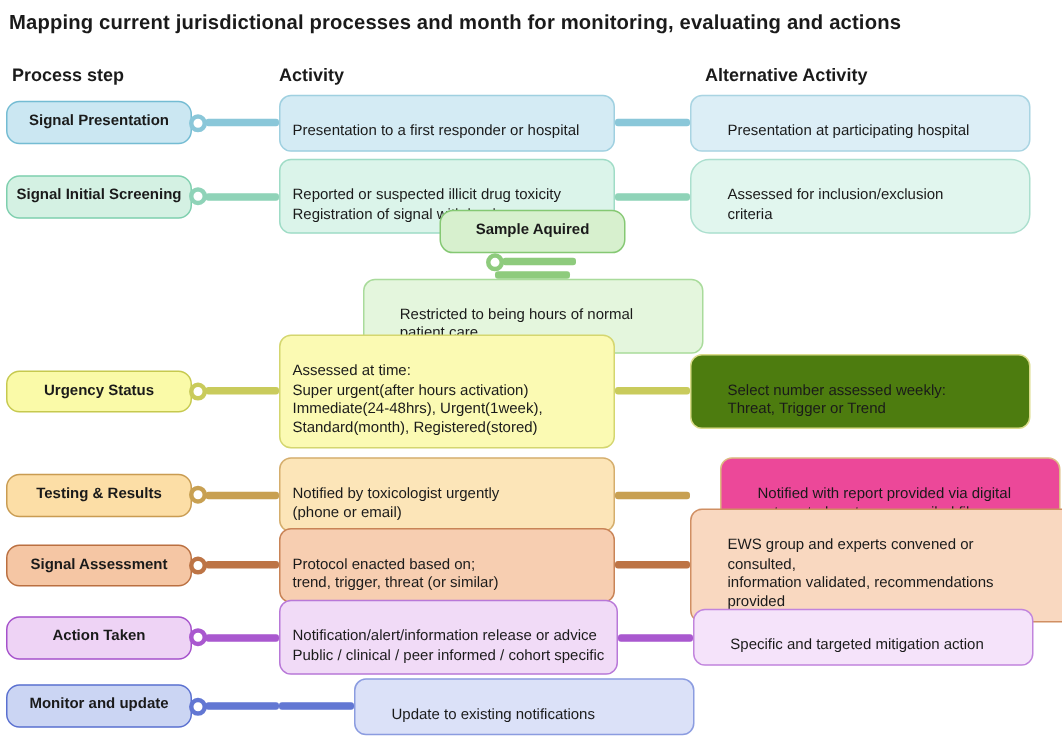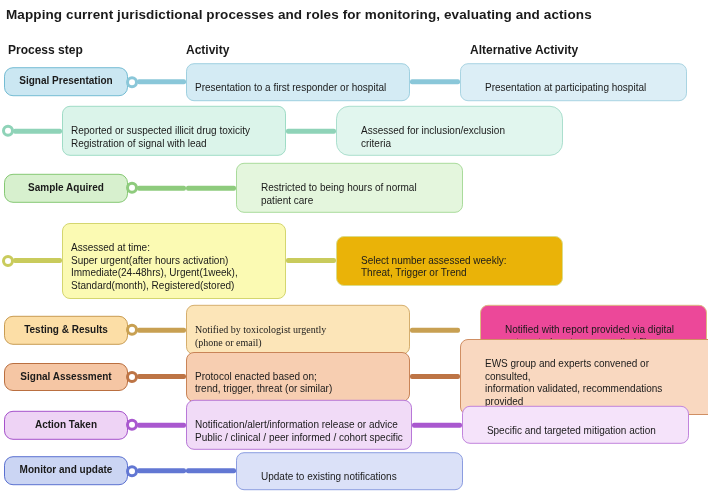--- a/index.html
+++ b/index.html
@@ -37,21 +37,21 @@
   .row {
     position:absolute;
     left:4px;
     width:702px;
     display:flex;
     align-items:center;
     transform:translateY(-50%);
   }
   .r0 { top:82px; }
   .r1 { top:131px; }
-  .r2 { top:188px; }
+  .r2 { top:188px;flex-direction:column; }
   .r3 { top:261px; }
   .r4 { top:330px; }
   .r5 { top:377px; }
   .r6 { top:425px; }
   .r7 { top:471px; }
 
   .box {
     box-sizing:border-box;
     border-style:solid;
     border-radius:9px;
@@ -114,21 +114,21 @@
     padding:5px 24px;
     border-width:1.5px;
     white-space:pre-line;
     border-radius:8px;
   }
 </style>
 </head>
 <body>
 
 <div id="canvas">
-  <div class="title">Mapping current jurisdictional processes and roles for monitoring, evaluating and actions</div>
+  <div class="title">Mapping current jurisdictional processes and month for monitoring, evaluating and actions</div>
   <div class="col-header c1">Process step</div>
   <div class="col-header c2">Activity</div>
   <div class="col-header c3">Alternative Activity</div>
   <div id="rows">
   <div class="row r0">
     <div class="box step" style="background: rgb(203, 231, 242); border-color: rgb(116, 188, 211);">
       <span class="t-step">Signal Presentation</span>
     </div>
     <div class="conn1">
       <span class="ring" style="border-color: rgb(138, 199, 217);"></span>
@@ -137,20 +137,23 @@
     <div class="box mid" style="background: rgb(212, 235, 244); border-color: rgb(159, 208, 224);">
       <span class="t-act">Presentation to a first responder or hospital</span>
     </div>
     <div class="conn2" style="background: rgb(138, 199, 217);"></div>
     <div class="box alt" style="background: rgb(220, 238, 246); border-color: rgb(169, 212, 226);">
       <span class="t-alt">Presentation at participating hospital</span>
     </div>
   </div>
 
   <div class="row r1">
+    <div class="box step" style="background: rgb(212, 241, 227); border-color: rgb(126, 207, 174);">
+      <span class="t-step">Signal Initial Screening</span>
+    </div>
     <div class="conn1">
       <span class="ring" style="border-color: rgb(143, 211, 184);"></span>
       <span class="line" style="background: rgb(143, 211, 184);"></span>
     </div>
     <div class="box mid" style="background: rgb(219, 244, 234); border-color: rgb(159, 220, 198);">
       <span class="t-act">Reported or suspected illicit drug toxicity
 Registration of signal with lead</span>
     </div>
     <div class="conn2" style="background: rgb(143, 211, 184);"></div>
     <div class="box alt" style="background: rgb(225, 246, 238); border-color: rgb(171, 223, 206); border-radius: 13px;">
@@ -168,46 +171,49 @@
       <span class="line" style="background: rgb(142, 203, 125);"></span>
     </div>
     <div class="conn2" style="background: rgb(142, 203, 125);"></div>
     <div class="box alt" style="background: rgb(228, 246, 221); border-color: rgb(169, 219, 155);">
       <span class="t-alt">Restricted to being hours of normal
 patient care</span>
     </div>
   </div>
 
   <div class="row r3">
+    <div class="box step" style="background: rgb(250, 250, 168); border-color: rgb(198, 201, 79);">
+      <span class="t-step">Urgency Status</span>
+    </div>
     <div class="conn1">
       <span class="ring" style="border-color: rgb(201, 203, 92);"></span>
       <span class="line" style="background: rgb(201, 203, 92);"></span>
     </div>
     <div class="box mid" style="background: rgb(251, 250, 179); border-color: rgb(212, 214, 111);">
       <span class="t-act">Assessed at time:
 Super urgent(after hours activation)
 Immediate(24-48hrs), Urgent(1week),
 Standard(month), Registered(stored)</span>
     </div>
     <div class="conn2" style="background: rgb(201, 203, 92);"></div>
-    <div class="box alt" style="background: #eab308; border-color: rgb(219, 220, 138);">
+    <div class="box alt" style="background: #4d7c0f; border-color: rgb(219, 220, 138);">
       <span class="t-alt">Select number assessed weekly:
 Threat, Trigger or Trend</span>
     </div>
   </div>
 
   <div class="row r4">
     <div class="box step" style="background: rgb(252, 222, 166); border-color: rgb(201, 156, 82);">
       <span class="t-step">Testing &amp; Results</span>
     </div>
     <div class="conn1">
       <span class="ring" style="border-color: rgb(200, 160, 82);"></span>
       <span class="line" style="background: rgb(200, 160, 82);"></span>
     </div>
-    <div class="box mid" style="background: rgb(252, 229, 184); border-color: rgb(213, 174, 109); font-family: Liberation Serif, serif;">
+    <div class="box mid" style="background: rgb(252, 229, 184); border-color: rgb(213, 174, 109);">
       <span class="t-act">Notified by toxicologist urgently
 (phone or email)</span>
     </div>
     <div class="conn2" style="background: rgb(200, 160, 82);"></div>
     <div class="box alt" style="background: #ec4899; border-color: rgb(220, 187, 130); margin-left: 20px;">
       <span class="t-alt">Notified with report provided via digital
 automated system or emailed file</span>
     </div>
   </div>
 

